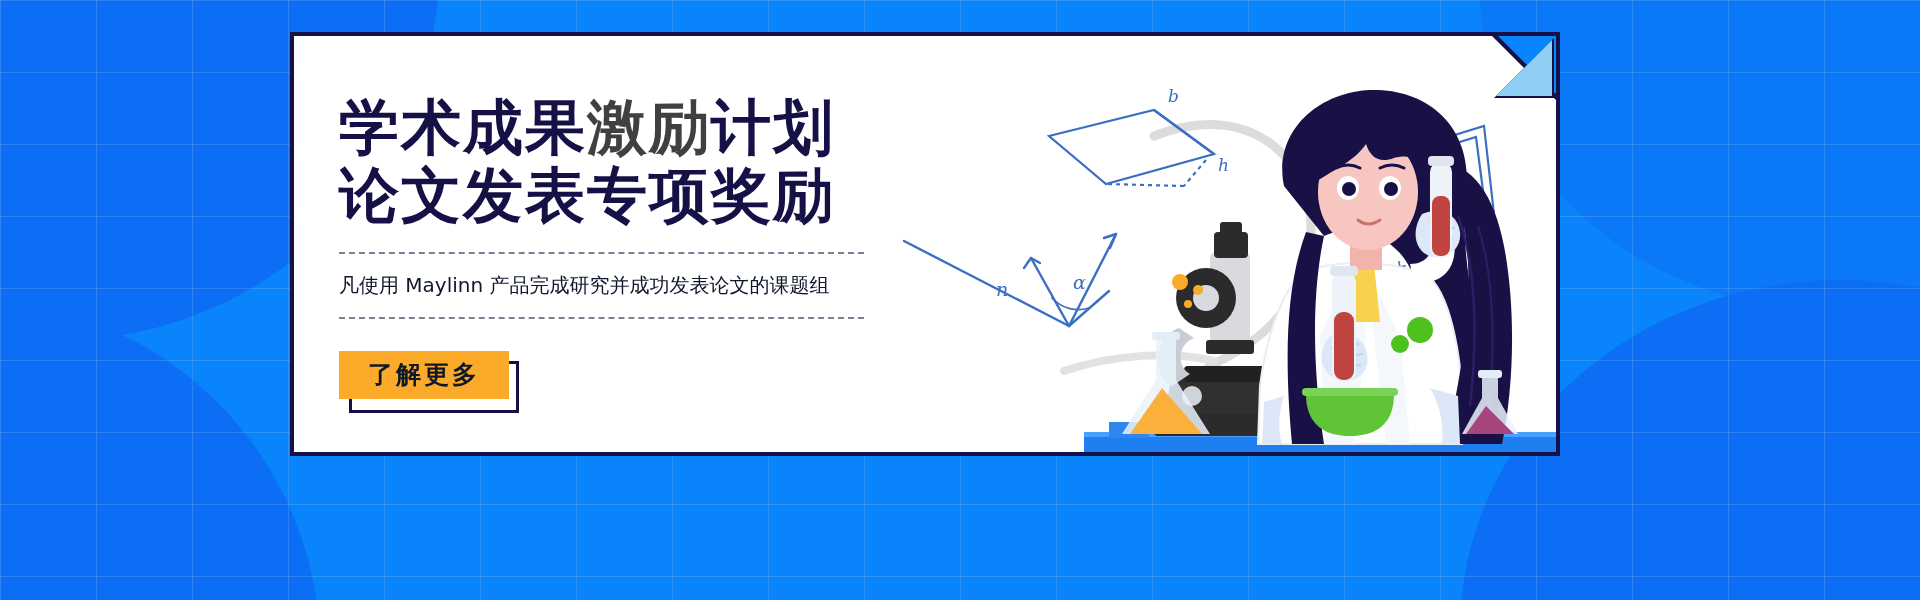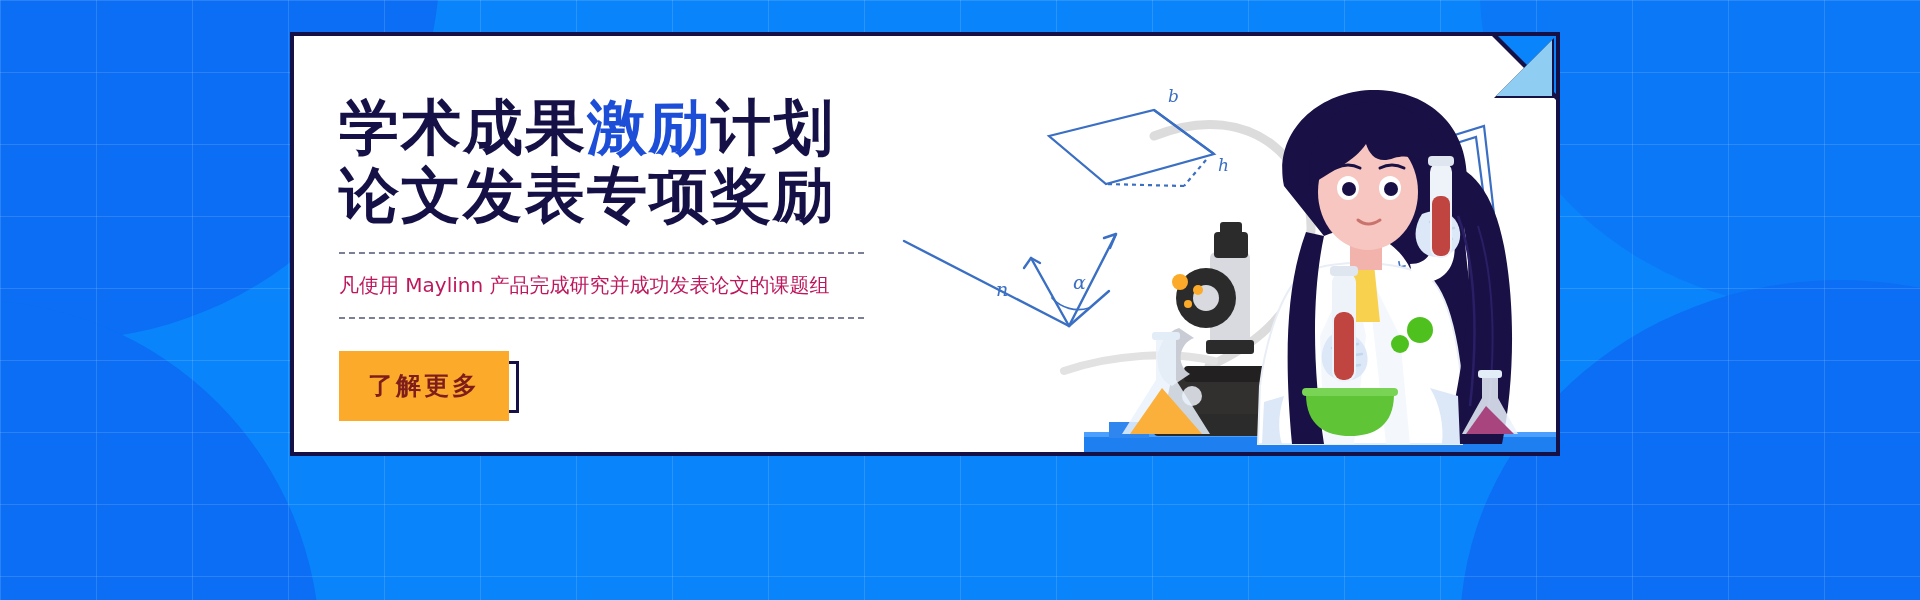--- a/index.html
+++ b/index.html
@@ -28,31 +28,31 @@
             border-left:76px solid transparent;border-top:76px solid #151046;}
   .fold-tri{position:absolute;right:4px;top:4px;width:0;height:0;
             border-left:56px solid transparent;border-bottom:56px solid #8fcdf2;}
   .fold-tri-edge{position:absolute;right:2px;top:2px;width:0;height:0;
             border-left:60px solid transparent;border-bottom:60px solid #151046;}
 
   
   .content{position:absolute;left:45px;top:58px;width:560px;z-index:6;}
   .title{font-size:60px;line-height:1.13;font-weight:bold;color:#151046;letter-spacing:2px;
          font-family:"DejaVu Sans","Liberation Sans",sans-serif;white-space:nowrap;}
-  .title .hl{color:#1d4ed8;}
+  .title .hl{color:#404040;}
   .rule{border-top:2px dashed #7b7f96;height:0;margin:22px 0 16px 0;width:525px;}
   .rule.lower{margin:16px 0 0 0;}
-  .sub{font-size:20px;line-height:1.55;color:#be185d;width:520px;
+  .sub{font-size:20px;line-height:1.55;color:#0f172a;width:520px;
        font-family:"DejaVu Sans","Liberation Sans",sans-serif;}
 
   .btn-wrap{position:relative;margin-top:32px;width:180px;height:56px;}
   .btn-outline{position:absolute;left:10px;top:10px;width:170px;height:52px;
                border:3px solid #151046;box-sizing:border-box;background:transparent;}
-  .btn{position:absolute;left:0;top:0;width:170px;height:70px;background:#fbab29;
-       color:#7f1d1d;font-size:25px;font-weight:bold;letter-spacing:3px;
+  .btn{position:absolute;left:0;top:0;width:170px;height:48px;background:#fbab29;
+       color:#0f172a;font-size:25px;font-weight:bold;letter-spacing:3px;
        display:flex;align-items:center;justify-content:center;border:none;cursor:pointer;
        font-family:"DejaVu Sans","Liberation Sans",sans-serif;}
 
   
   .illus{position:absolute;left:560px;top:0;width:706px;height:418px;z-index:2;}
   .illus svg{display:block;}
 </style>
 </head>
 <body>
 

